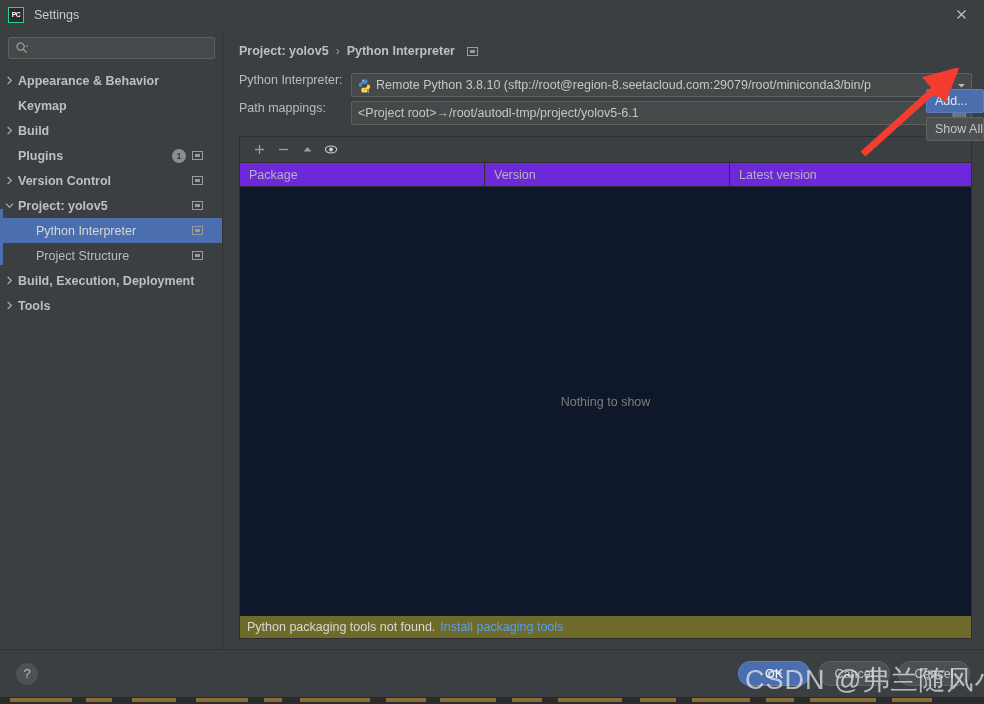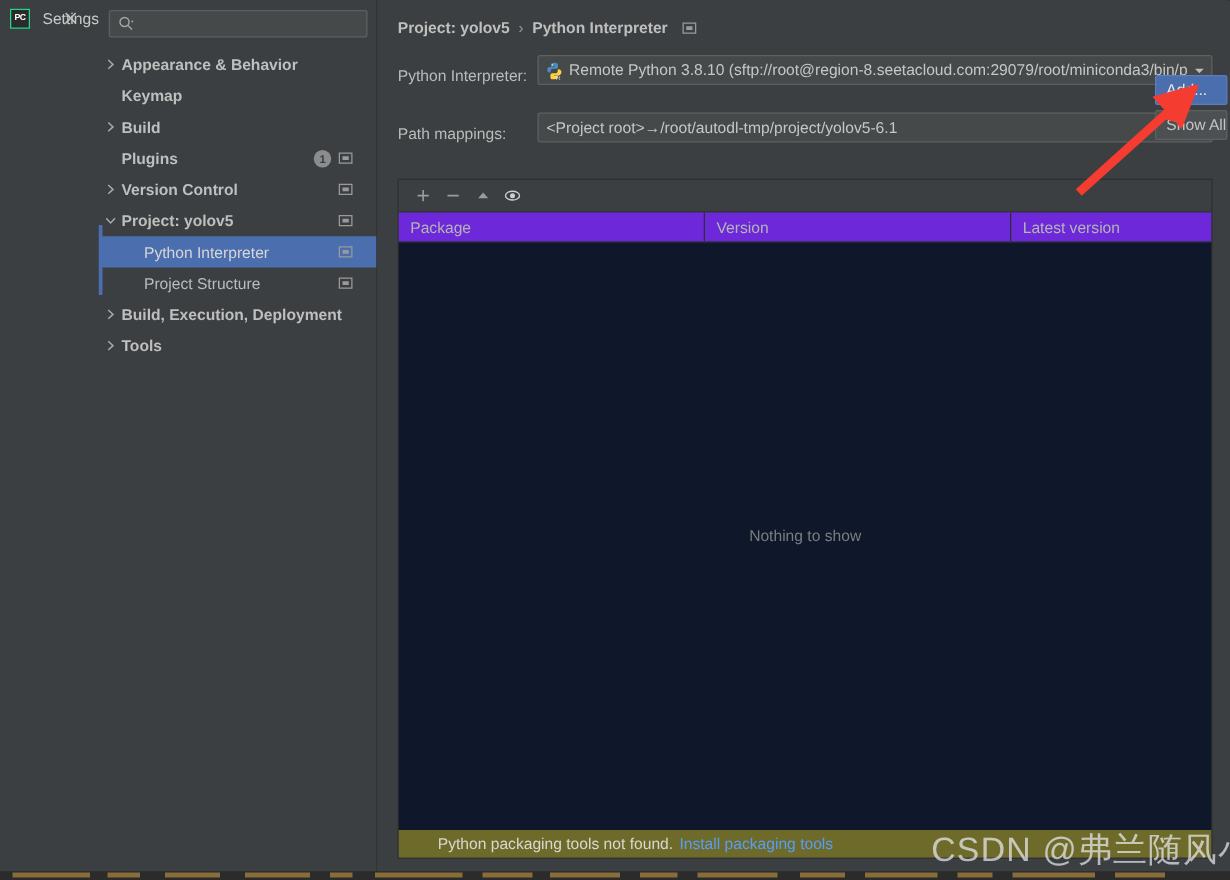--- a/index.html
+++ b/index.html
@@ -20,21 +20,21 @@
   }
 
   
   #dialog {
     position: absolute;
     left: 0; top: 0;
     width: 984px;
     height: 697px;
     background: #3c3f41;
     display: flex;
-    flex-direction: row;
+    flex-direction: column;
   }
 
   
   .titlebar {
     height: 29px;
     background: #3c3f41;
     display: flex;
     align-items: center;
     flex: 0 0 auto;
     position: relative;
@@ -219,22 +219,22 @@
   .crumb-scope::after {
     content: "";
     position: absolute;
     left: 2px; top: 2px; right: 2px; bottom: 2px;
     background: #9a9a9a;
   }
 
   
   .form-row {
     display: flex;
-    align-items: flex-end;
-    margin-bottom: 22px;
+    align-items: flex-start;
+    margin-bottom: 4px;
     flex: 0 0 auto;
   }
   .form-label {
     width: 112px;
     flex: 0 0 112px;
     font-size: 12.5px;
     color: #bbbbbb;
   }
   .combo {
     flex: 1 1 auto;
@@ -385,21 +385,21 @@
   }
   .pkg-warning {
     flex: 0 0 auto;
     height: 22px;
     background: #6e6b2a;
     display: flex;
     align-items: center;
     padding-left: 7px;
     gap: 5px;
   }
-  .warn-text { font-size: 12.5px; color: #d8d8d0; margin-left: 24px; }
+  .warn-text { font-size: 12.5px; color: #d8d8d0; }
   .warn-link {
     font-size: 12.5px;
     color: #589df6;
     text-decoration: none;
   }
 
   
   .footer {
     height: 47px;
     flex: 0 0 auto;

